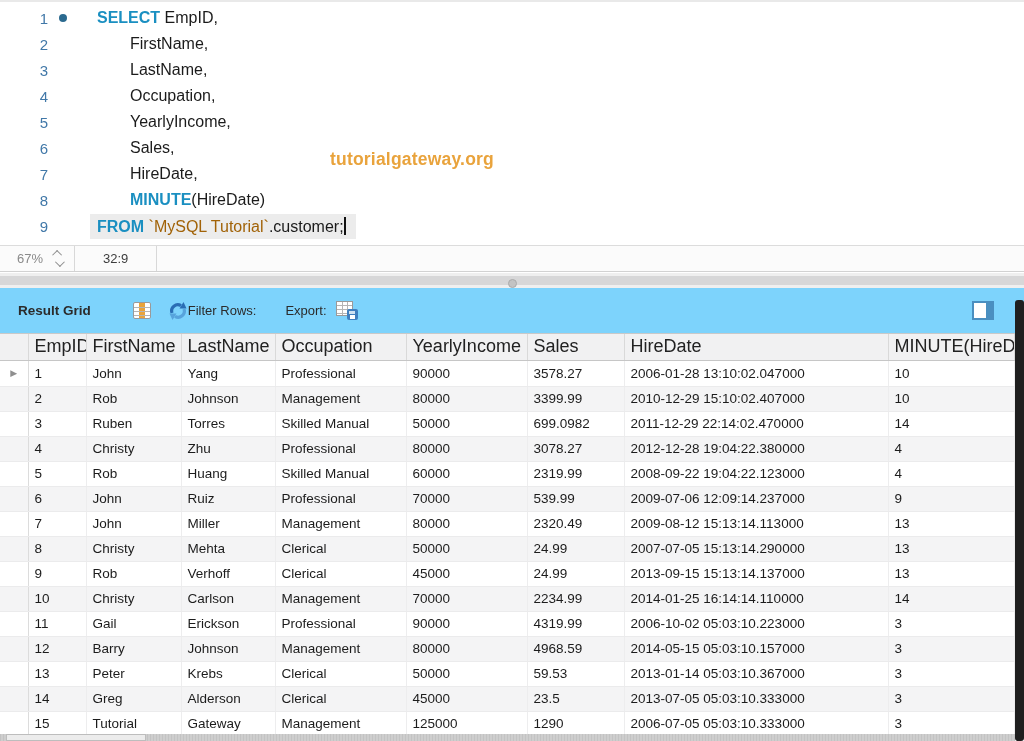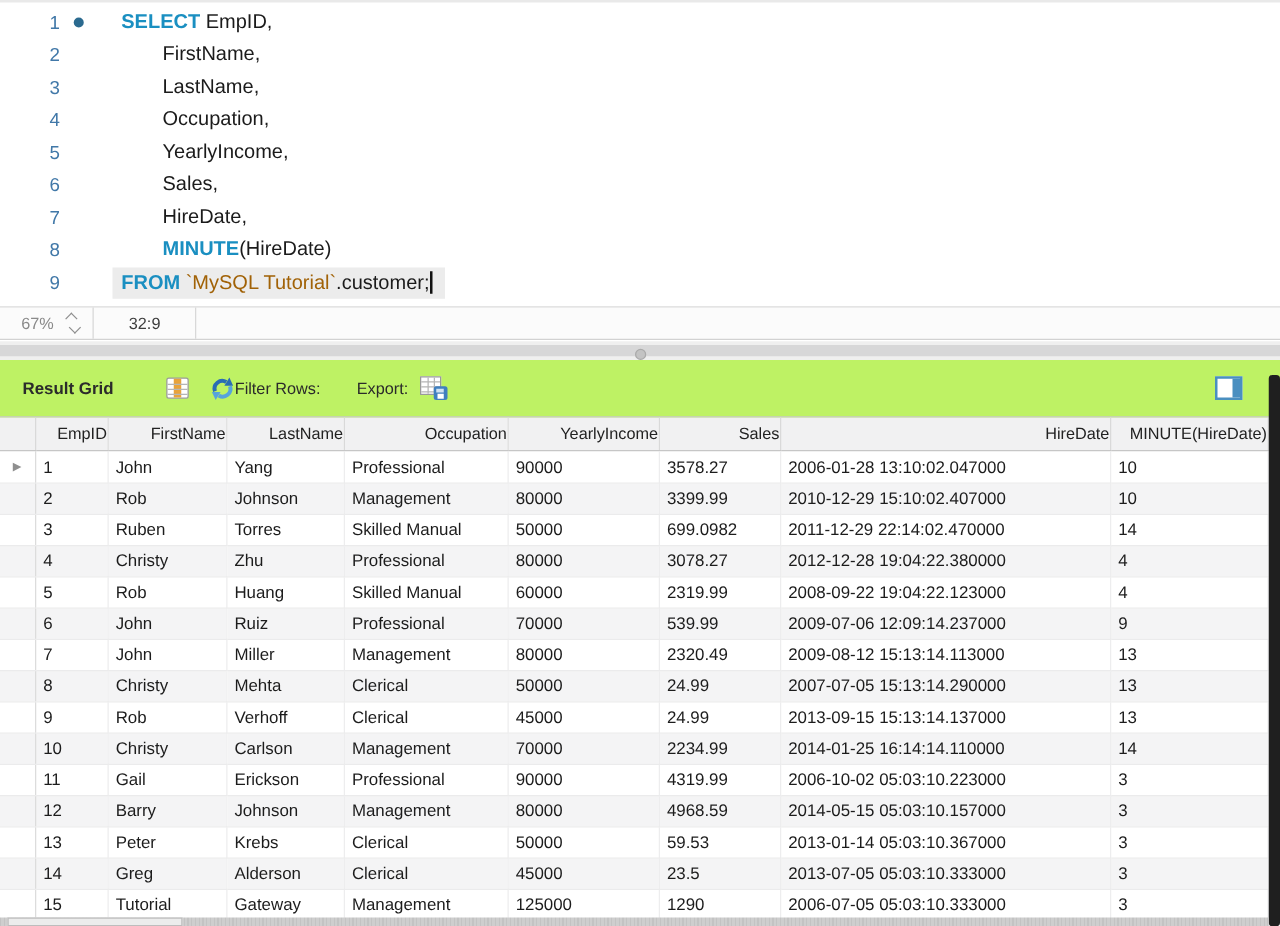--- a/index.html
+++ b/index.html
@@ -36,21 +36,21 @@
   .sb-div { width:1px; background:#d8d8d8; }
   .sb-ratio { padding:0 28px; color:#3d3d3d; }
 
   
   .splitter { position:absolute; top:273px; left:0; right:0; height:15px; background:#efefef; }
   .splitbar { position:absolute; top:3px; left:0; right:0; height:9px; background:#d7d7d8; }
   .grip { position:absolute; left:508px; top:3px; width:9px; height:9px; border-radius:50%;
     background:#c3c3c3; border:1px solid #aaa; }
 
   
-  .rg-toolbar { position:absolute; top:288px; left:0; right:0; height:46px; background:#bef264;
+  .rg-toolbar { position:absolute; top:288px; left:0; right:0; height:46px; background:#7dd3fc;
     border-bottom:1px solid #c9c9c9; display:flex; align-items:center; font-size:13px; color:#2b2b2b; }
   .rg-title { font-weight:bold; margin-left:18px; font-size:13.5px; }
   .ico-grid { margin-left:42px; width:18px; height:17px; border:1px solid #9a9a9a; background:#fff; position:relative; border-radius:2px; }
   .ico-grid::before { content:""; position:absolute; left:5px; top:0; width:6px; height:100%; background:#e8a33b; }
   .ico-grid::after { content:""; position:absolute; left:0; top:4px; width:100%; height:1px; background:#b5b5b5;
     box-shadow:0 4px 0 #b5b5b5, 0 8px 0 #b5b5b5; }
   .ico-refresh { margin-left:17px; width:20px; height:20px; }
   .rg-filter-label { }
   .searchbox { margin-left:14px; width:156px; height:25px; border:1px solid #d4d4d4; border-radius:13px;
     background:#fff; display:flex; align-items:center; padding:0 9px; }
@@ -67,22 +67,22 @@
   .ico-export .disk { position:absolute; right:0; bottom:0; width:11px; height:11px; background:#3f7fbf; border-radius:2px; }
   .ico-export .disk::before { content:""; position:absolute; left:2.5px; top:1.5px; width:6px; height:3px; background:#cfe2f2; }
   .ico-export .disk::after { content:""; position:absolute; left:3px; bottom:1.5px; width:5px; height:3.5px; background:#fff; }
   .rg-spacer { flex:1; }
   .ico-panel { margin-right:30px; width:22px; height:19px; border:2px solid #4a8fc0; background:#fff; position:relative; }
   .ico-panel::after { content:""; position:absolute; right:0; top:0; width:6px; height:100%; background:#4a8fc0; }
 
   
   .gridwrap { position:absolute; top:334px; left:0; width:1014px; }
   table.rg { border-collapse:collapse; table-layout:fixed; width:1014px; font-size:13.5px; color:#1c1c1c; }
-  table.rg th { height:26px; background:#f1f1f2; font-weight:normal; text-align:right; padding:0 0 0 6px;
-    border-right:1px solid #d9d9d9; border-bottom:1px solid #c6c6c6; font-size:13px; color:#222;
+  table.rg th { height:26px; background:#f1f1f2; font-weight:normal; text-align:left; padding:0 0 0 6px;
+    border-right:1px solid #d9d9d9; border-bottom:1px solid #c6c6c6; font-size:18px; color:#222;
     overflow:hidden; white-space:nowrap; }
   table.rg th.mk { background:#f1f1f2; border-right:1px solid #d9d9d9; }
   table.rg td { height:25px; padding:0 0 0 6px; border-right:1px solid #ededee; border-bottom:1px solid #ebebec;
     overflow:hidden; white-space:nowrap; }
   table.rg tr.even td { background:#f4f4f5; }
   table.rg tr.odd td { background:#fff; }
   table.rg td.mk { background:#fff; border-right:1px solid #dcdcdc; padding:0; text-align:center; }
   .rowptr { color:#8f8f8f; font-size:9px; line-height:25px; }
 
   
@@ -90,20 +90,21 @@
   .hscroll { position:absolute; left:0; right:9px; bottom:0; height:7px;
     background:repeating-linear-gradient(90deg,#c3c3c3 0 1px,#cecece 1px 3px); }
   .hthumb { position:absolute; left:6px; top:0; width:140px; height:7px; background:#ececec; border:1px solid #bdbdbd; }
 </style>
 </head>
 <body>
 
 <div id="app">
 
   <div class="editor">
+    <span class="watermark">tutorialgateway.org</span>
   <div class="ed-line">
         <span class="ln">1</span>
         <span class="bp"></span>
         <span class="code"><span class="code-inner"><span class="kw">SELECT</span><span class="pl"> EmpID,</span></span></span>
       </div>
       <div class="ed-line ind">
         <span class="ln">2</span>
         <span class="code"><span class="code-inner"><span class="pl">FirstName,</span></span></span>
       </div>
       <div class="ed-line ind">

